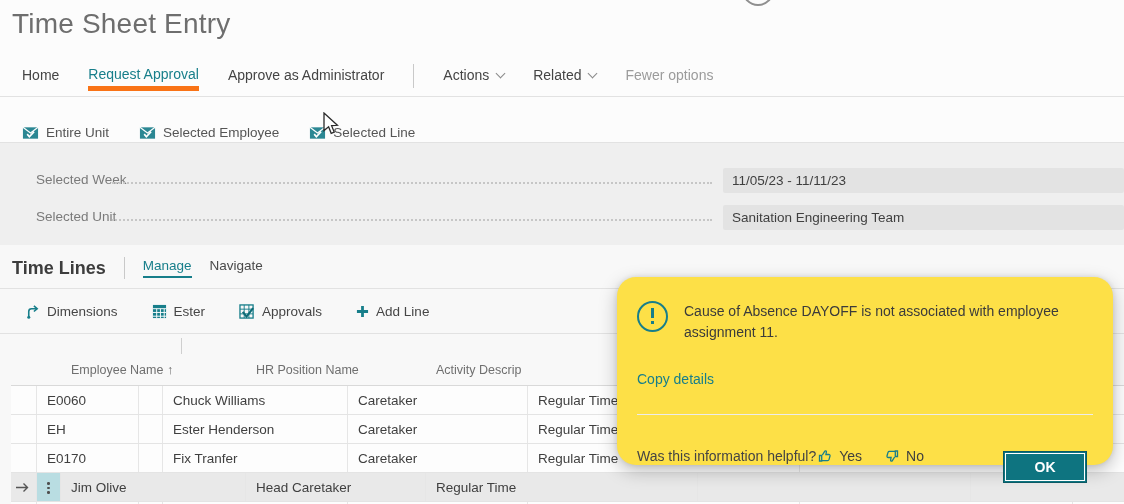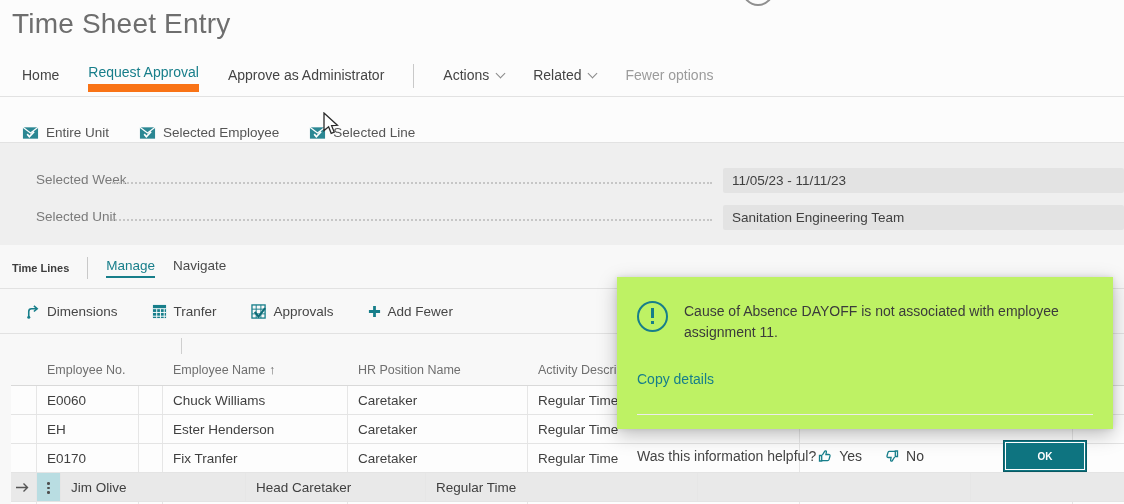--- a/index.html
+++ b/index.html
@@ -21,21 +21,21 @@
     position:absolute; left:742px; top:-26px; width:32px; height:32px;
     border:2px solid #8f8f8f; border-radius:50%; background:#fbfbfb;
   }
 
   
   .menubar {
     position:absolute; left:22px; top:62px; height:32px; display:flex; align-items:center; gap:29px;
     font-size:14px; color:#444;
   }
   .menubar .item { display:flex; align-items:center; cursor:default; padding-bottom:6px; }
-  .menubar .item.active { color:#177E8A; border-bottom:8px solid #f97316; padding-bottom:4px; }
+  .menubar .item.active { color:#177E8A; border-bottom:5px solid #f97316; padding-bottom:4px; }
   .menubar .item.muted { color:#9b9b9b; }
   .menu-sep { width:1px; height:24px; background:#c9c9c9; margin-top:-4px; }
   .chev {
     display:inline-block; width:7px; height:7px; border-right:1.4px solid #8a8a8a;
     border-bottom:1.4px solid #8a8a8a; transform:rotate(45deg); margin-left:8px; margin-top:-3px;
   }
   .rule { position:absolute; left:0; width:1124px; height:1px; background:#e2e2e2; }
   .rule.r1 { top:96px; } .rule.r2 { top:142px; } .rule.r3 { top:288px; } .rule.r4 { top:333px; }
 
   
@@ -52,21 +52,21 @@
   .field-row .fvalue {
     position:absolute; left:723px; width:401px; height:25px; background:#e3e3e3;
     border-radius:2px; font-size:13.5px; color:#3f3f3f; line-height:25px; padding-left:9px;
   }
   .fr1 { top:168px; } .fr2 { top:205px; }
 
   
   .section-head {
     position:absolute; left:12px; top:255px; display:flex; align-items:center; gap:18px; height:26px;
   }
-  .section-title { font-size:11px; font-weight:bold; color:#3d3d3d; }
+  .section-title { font-size:18px; font-weight:bold; color:#3d3d3d; }
   .vsep { width:1px; height:22px; background:#c9c9c9; }
   .tab { font-size:13.5px; color:#4a4a4a; padding-bottom:5px; cursor:default; }
   .tab.active { color:#177E8A; border-bottom:2px solid #177E8A; padding-bottom:3px; }
 
   
   .grid-toolbar {
     position:absolute; left:25px; top:296px; height:30px; display:flex; align-items:center; gap:34px;
     font-size:13.5px; color:#464646;
   }
   .grid-toolbar .tbtn { display:flex; align-items:center; gap:7px; cursor:default; }
@@ -87,38 +87,39 @@
   .c-x2 { flex:1 1 auto; border-right:none; }
   .selected .c-dots { background:#b9dde2; }
   .emp-link { text-decoration:underline dotted #5a5a5a; text-underline-offset:3px; }
   .dots3 { display:flex; flex-direction:column; align-items:center; gap:2px; padding-top:9px; }
   .dots3 i { width:2.5px; height:2.5px; border-radius:50%; background:#4f4f4f; }
   .freeze-line { position:absolute; left:181px; top:338px; width:1px; height:16px; background:#cfcfcf; }
   .row-arrow { display:flex; align-items:center; height:29px; }
 
   
   .dialog {
-    position:absolute; left:617px; top:277px; width:496px; height:152px; background:#bef264;
+    position:absolute; left:617px; top:277px; width:496px; height:188px; background:#fde047;
     box-shadow:0 6px 18px rgba(0,0,0,.25), 0 0 5px rgba(0,0,0,.10);
+    border-radius:19px;
   }
   .info-circle {
     position:absolute; left:20px; top:24px; width:31px; height:31px; border:2.5px solid #177E8A;
     border-radius:50%;
   }
   .info-circle .bar { position:absolute; left:11.5px; top:5px; width:3px; height:10px; background:#177E8A; }
   .info-circle .dot { position:absolute; left:11.5px; top:18px; width:3px; height:3px; background:#177E8A; }
   .dlg-msg { position:absolute; left:67px; top:24px; width:385px; font-size:14px; line-height:21px; color:#3b3b3b; }
   .dlg-link { position:absolute; left:20px; top:94px; font-size:14px; color:#177E8A; cursor:default; }
   .dlg-div { position:absolute; left:20px; top:137px; width:456px; height:1px; background:#ececec; }
   .dlg-footer { position:absolute; left:20px; top:163px; height:32px; display:flex; align-items:center; font-size:14px; color:#444; }
   .fb-q { margin-right:1px; }
   .fb-btn { display:flex; align-items:center; gap:6px; margin-right:22px; cursor:default; color:#3f3f3f;justify-content:center; }
   .ok-btn {
-    position:absolute; right:26px; top:163px; width:84px; height:32px; background:#0E7480;
-    border:1px solid #0A5A64; color:#fff; font-size:10px; font-weight:bold;
+    position:absolute; right:26px; top:174px; width:84px; height:32px; background:#0E7480;
+    border:1px solid #0A5A64; color:#fff; font-size:14px; font-weight:bold;
     font-family:"Liberation Sans", sans-serif; outline:1px solid #ffffff; outline-offset:-3px; cursor:default;
   }
   
   .cursor { position:absolute; left:322px; top:112px; z-index:50; }
 </style>
 </head>
 <body>
 
 <div class="stage">
   <div class="zone-top"></div>
@@ -207,44 +208,43 @@
           <path d="M9.5 2l3.5 3-3.5 3" fill="none" stroke="#177E8A" stroke-width="1.7"></path>
           <circle cx="4" cy="14" r="1.6" fill="#177E8A"></circle>
         </svg>
       <span>Dimensions</span>
     </div>
     <div class="tbtn">
       <svg width="15" height="15" viewBox="0 0 16 16">
           <rect x="1" y="1" width="14" height="14" fill="#177E8A"></rect>
           <path d="M1 5h14M1 9h14M1 13h14M5 5v10M9 5v10M13 5v10" stroke="#fff" stroke-width="1"></path>
         </svg>
-      <span>Tranfer</span>
+      <span>Ester</span>
     </div>
     <div class="tbtn">
       <svg width="16" height="15" viewBox="0 0 17 16">
           <rect x="1" y="1" width="14" height="14" fill="none" stroke="#177E8A" stroke-width="1.4"></rect>
           <path d="M1 5.5h14M1 10.5h14M5.5 1v14M10.5 1v14" stroke="#177E8A" stroke-width="1"></path>
           <path d="M4 8.5l4 5 7-9" fill="none" stroke="#0d6b76" stroke-width="2.2"></path>
         </svg>
       <span>Approvals</span>
     </div>
     <div class="tbtn">
       <svg width="13" height="13" viewBox="0 0 14 14">
           <path d="M7 1v12M1 7h12" stroke="#177E8A" stroke-width="3"></path>
         </svg>
-      <span>Add Fewer</span>
+      <span>Add Line</span>
     </div>
   </div>
   <div class="rule r4"></div>
   <div class="freeze-line"></div>
 
   <div class="grid">
     <div class="grid-row header">
       <div class="cell c-sel"></div>
-      <div class="cell c-no">Employee No.</div>
       <div class="cell c-dots"></div>
       <div class="cell c-name"><span>Employee Name</span> <span>↑</span></div>
       <div class="cell c-pos">HR Position Name</div>
       <div class="cell c-act">Activity Descrip</div>
       <div class="cell c-x1"></div>
       <div class="cell c-x2"></div>
     </div>
 
     <div class="grid-row">
       <div class="cell c-sel"></div>

